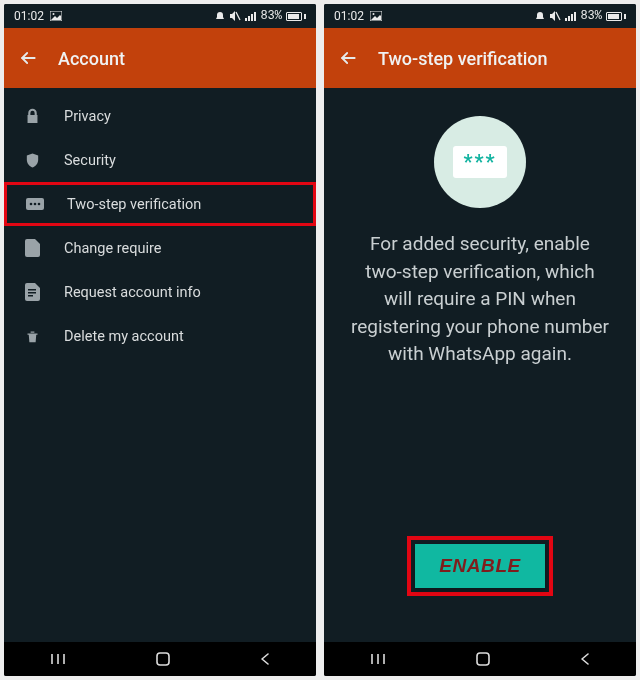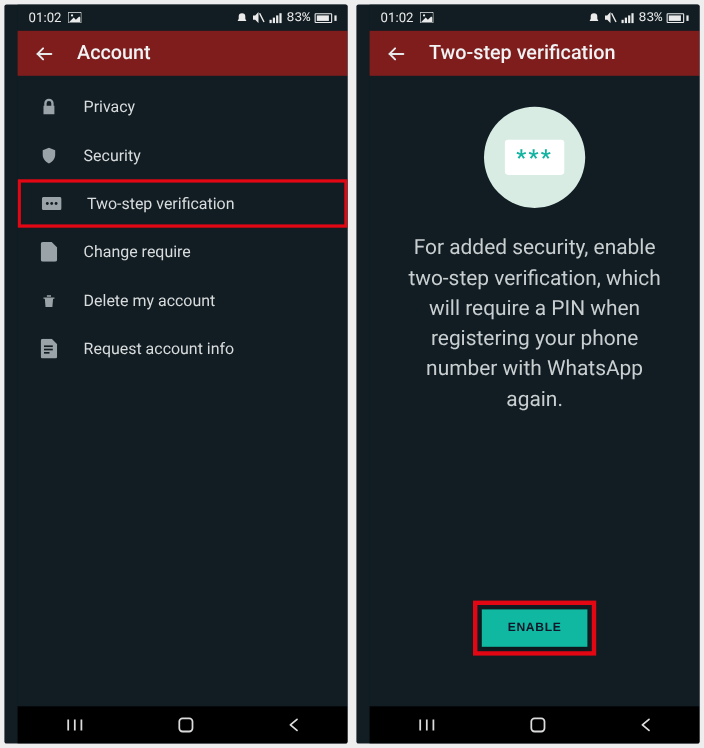--- a/index.html
+++ b/index.html
@@ -14,37 +14,36 @@
   }
   .phone {
     flex: 1;
     background: #111d23;
     color: #e6e9ea;
     display: flex;
     flex-direction: column;
     border-radius: 2px;
     overflow: hidden;
     position: relative;
-    padding-left: 12px;
   }
   .statusbar {
     height: 24px;
     background: #111d23;
     display: flex;
     align-items: center;
     justify-content: space-between;
     padding: 0 10px;
     font-size: 12px;
     color: #eaeaea;
   }
   .status-left { display: flex; align-items: center; gap: 6px; }
   .status-right { display: flex; align-items: center; gap: 4px; font-family: Liberation Mono, monospace; }
   .appbar {
-    height: 41px;
-    background: #7f1d1d;
+    height: 60px;
+    background: #c2410c;
     display: flex;
     align-items: center;
     padding: 0 14px;
     gap: 20px;
   }
   .appbar .title { font-size: 18px; font-weight: 500; color: #f0f2f3; }
   .content { flex: 1; background: #111d23; position: relative; overflow: hidden; }
   .menu { padding-top: 6px; }
   .menu-item {
     display: flex;
@@ -79,24 +78,25 @@
     width: 54px; height: 32px; background:#fff; border-radius:3px;
     display:flex; align-items:center; justify-content:center;
     font-size: 20px; font-weight:700; color:#12b3a0; letter-spacing:2px;
   }
   .hero-text { font-size: 19px; line-height: 1.45; color:#c9cfd1; padding: 0 4px; }
   .enable-wrap {
     position:absolute; bottom: 46px; left:0; right:0;
     display:flex; justify-content:center;
   }
   .enable-btn {
-    background:#10b8a1; color:#0f172a;
-    font-weight:600; font-size:11px; letter-spacing:0.6px;
+    background:#10b8a1; color:#7f1d1d;
+    font-weight:600; font-size:19px; letter-spacing:0.6px;
     border:none; padding: 11px 24px;
     box-shadow: 0 2px 4px rgba(0,0,0,.3);
+    font-style: italic;
   }
   .enable-highlight {
     border: 4px solid #e30613;
     padding: 4px;
   }
   svg { display:block; }
   .battery {
     display:inline-flex; align-items:center; gap:2px;
   }
   .battery-body { width:16px; height:9px; border:1px solid #eaeaea; border-radius:1px; position:relative; }
@@ -192,36 +192,36 @@
       <div class="menu-item">
         <span class="icon-slot">
           <svg width="15" height="18" viewBox="0 0 15 18" fill="#9aa3a8">
               <path d="M2 0h8l5 5v11a2 2 0 0 1-2 2H2a2 2 0 0 1-2-2V2a2 2 0 0 1 2-2z"></path>
             </svg>
         </span>
         <span>Change require</span>
       </div>
       <div class="menu-item">
         <span class="icon-slot">
-          <svg width="15" height="17" viewBox="0 0 24 24" fill="#9aa3a8">
-              <path d="M4 7h16v2H4zM6 9h12l-1 12H7zM9 4h6v2H9z"></path>
-            </svg>
-        </span>
-        <span>Delete my account</span>
-      </div>
-      <div class="menu-item">
-        <span class="icon-slot">
           <svg width="15" height="18" viewBox="0 0 15 18" fill="#9aa3a8">
               <path d="M2 0h8l5 5v11a2 2 0 0 1-2 2H2a2 2 0 0 1-2-2V2a2 2 0 0 1 2-2z"></path>
               <rect x="3" y="6" width="8" height="1.5" fill="#111d23"></rect>
               <rect x="3" y="9" width="8" height="1.5" fill="#111d23"></rect>
               <rect x="3" y="12" width="5" height="1.5" fill="#111d23"></rect>
             </svg>
         </span>
         <span>Request account info</span>
+      </div>
+      <div class="menu-item">
+        <span class="icon-slot">
+          <svg width="15" height="17" viewBox="0 0 24 24" fill="#9aa3a8">
+              <path d="M4 7h16v2H4zM6 9h12l-1 12H7zM9 4h6v2H9z"></path>
+            </svg>
+        </span>
+        <span>Delete my account</span>
       </div>
     </div>
   </div>
 
   <div class="navbar">
     <span>
       <svg width="20" height="14" viewBox="0 0 20 14" stroke="#dcdcdc" stroke-width="1.6">
           <line x1="4" y1="2" x2="4" y2="12"></line>
           <line x1="10" y1="2" x2="10" y2="12"></line>
           <line x1="16" y1="2" x2="16" y2="12"></line>

